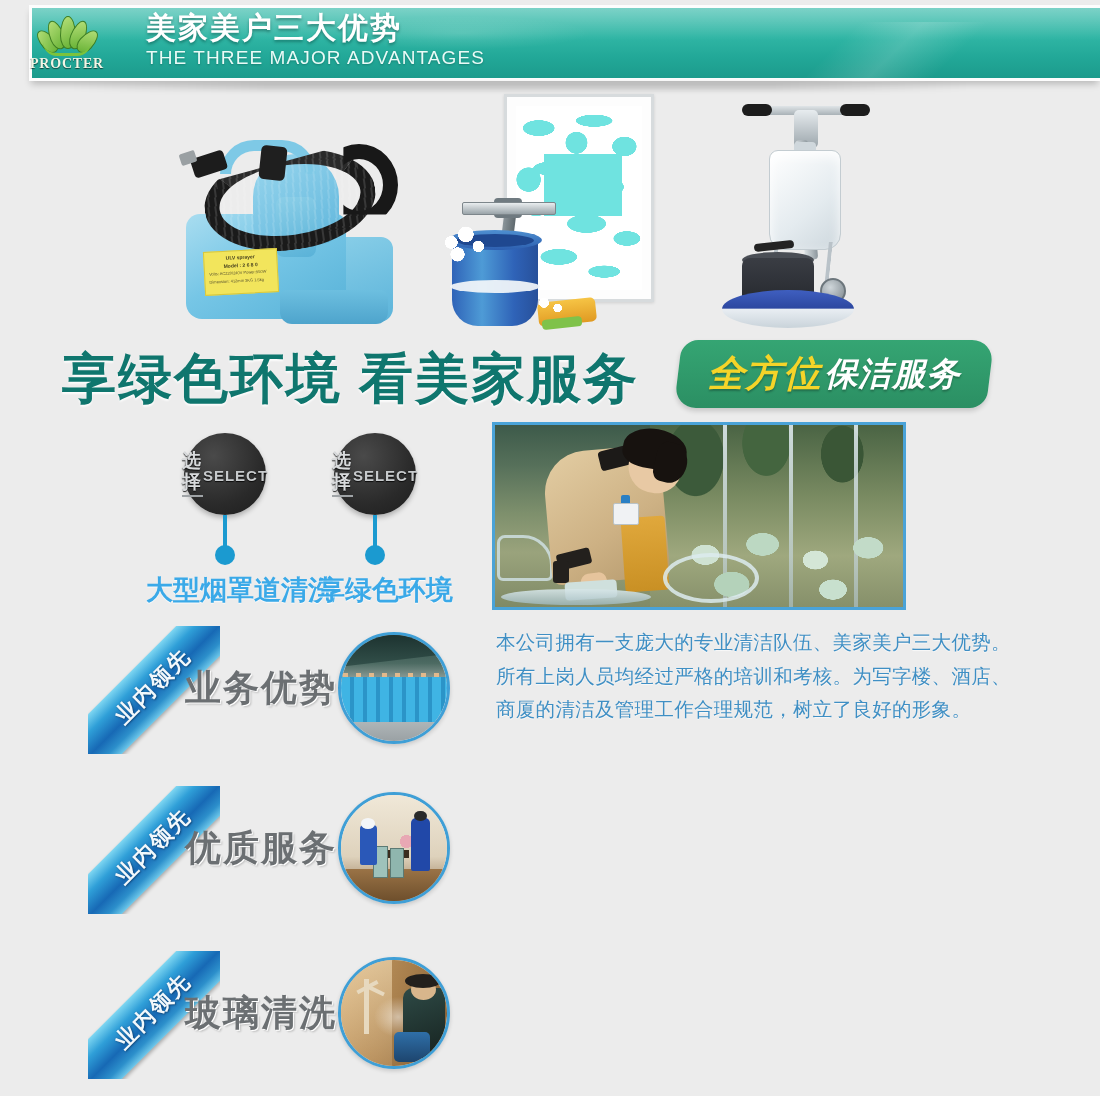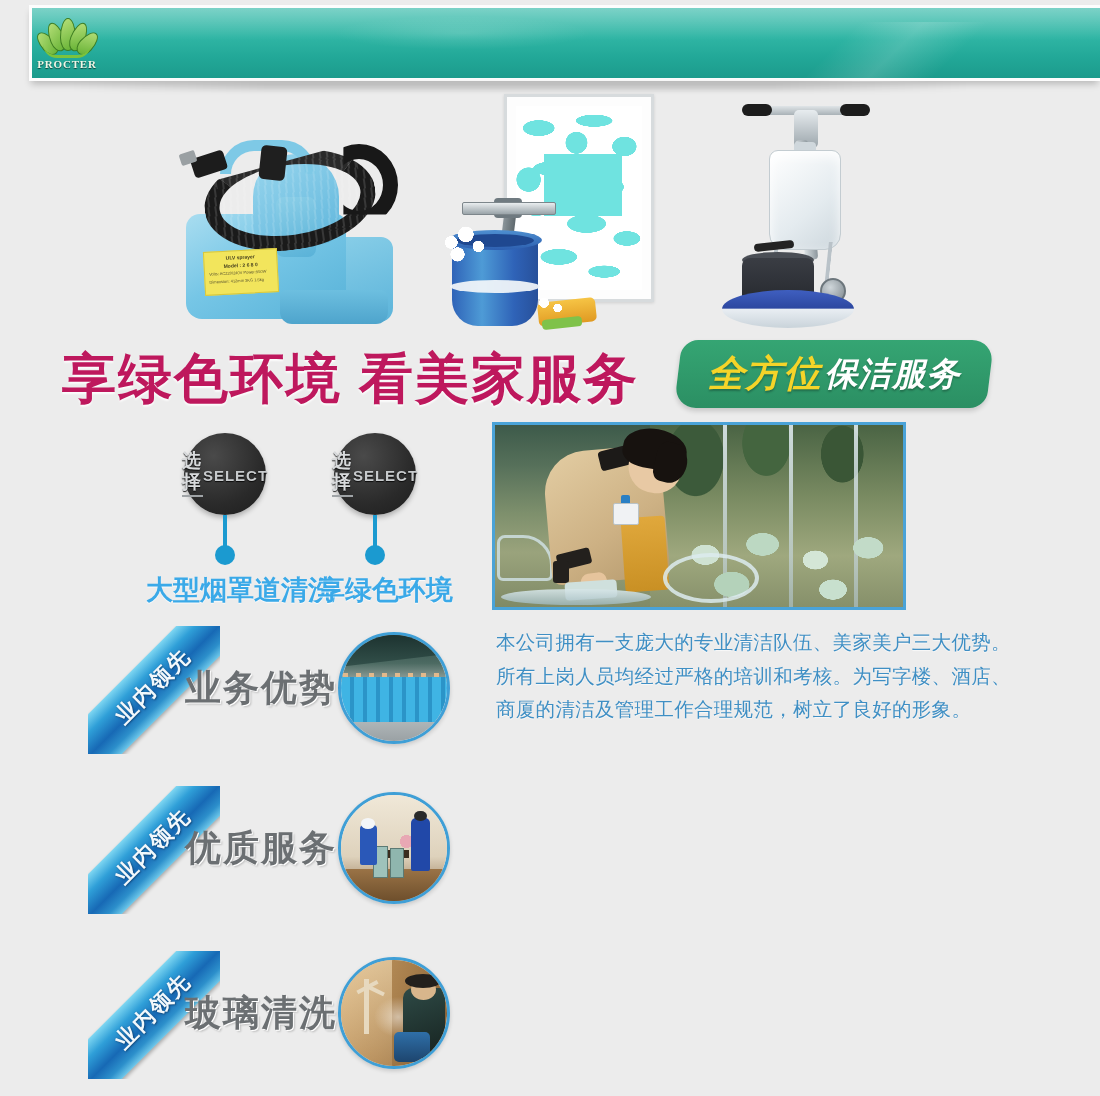--- a/index.html
+++ b/index.html
@@ -49,21 +49,21 @@
   .leaf.l1{ left:2px;  top:13px; transform:rotate(-42deg); }
   .leaf.l2{ left:11px; top:5px;  transform:rotate(-22deg); height:30px; }
   .leaf.l3{ left:22px; top:1px;  transform:rotate(0deg);  height:33px; width:16px;}
   .leaf.l4{ left:33px; top:5px;  transform:rotate(22deg); height:30px;}
   .leaf.l5{ left:42px; top:13px; transform:rotate(42deg); }
   .logo-arc{
     position:absolute; left:5px; top:27px; width:48px; height:14px;
     border-bottom:3px solid #7cc33c; border-radius:0 0 24px 24px;
   }
   .logo-text{
-    font-size:11px; font-weight:bold; color:#f0f6e6; letter-spacing:.8px;
+    font-size:14px; font-weight:bold; color:#f0f6e6; letter-spacing:.8px;
     margin-top:1px; text-shadow:0 1px 1px rgba(0,0,0,.6);
     font-family:"Liberation Serif","DejaVu Serif",serif;
   }
   .header-titles{ position:absolute; left:146px; top:12px; z-index:3; }
   .header-cn{
     font-size:30px; font-weight:bold; color:#ffffff; letter-spacing:2px;
     line-height:1.08; text-shadow:0 2px 3px rgba(0,60,52,.45);
   }
   .header-en{
     font-size:19px; color:#e9fbf7; letter-spacing:1.1px; margin-top:3px;
@@ -286,21 +286,21 @@
   }
   .pol-frame{
     position:absolute; left:60px; top:150px; width:58px; height:56px;
     border:4px solid #b9c2c8; border-top:none; border-radius:0 0 10px 10px;
     transform:skewX(-6deg); background:transparent;
   }
 
   
   .headline{
     position:absolute; left:62px; top:343px;
-    font-size:54px; font-weight:bold; color:#be185d;
+    font-size:54px; font-weight:bold; color:#0f766e;
     letter-spacing:2px; white-space:nowrap;
     text-shadow:0 2px 2px rgba(255,255,255,.85);
   }
   .green-banner{
     position:absolute; left:678px; top:340px; width:312px; height:68px;
     background:linear-gradient(180deg,#35a573,#2b8f63);
     border-radius:16px 22px 16px 22px;
     transform:skewX(-7deg);
     box-shadow:0 3px 5px rgba(0,0,0,.16);
   }
@@ -563,20 +563,24 @@
   <div class="logo-box">
     <div class="logo-leaves">
       <div class="leaf l1"></div>
         <div class="leaf l2"></div>
         <div class="leaf l3"></div>
       <div class="leaf l4"></div>
         <div class="leaf l5"></div>
       <div class="logo-arc"></div>
     </div>
     <div class="logo-text">PROCTER</div>
+  </div>
+  <div class="header-titles">
+    <div class="header-cn">美家美户三大优势</div>
+    <div class="header-en">THE THREE MAJOR ADVANTAGES</div>
   </div>
   <div class="header-shadow"></div>
 </div>
 
 <div class="products">
 
   <div class="sprayer">
     <div class="spr-tank-side"></div>
     <div class="spr-tank"></div>
     <div class="spr-base"></div>

